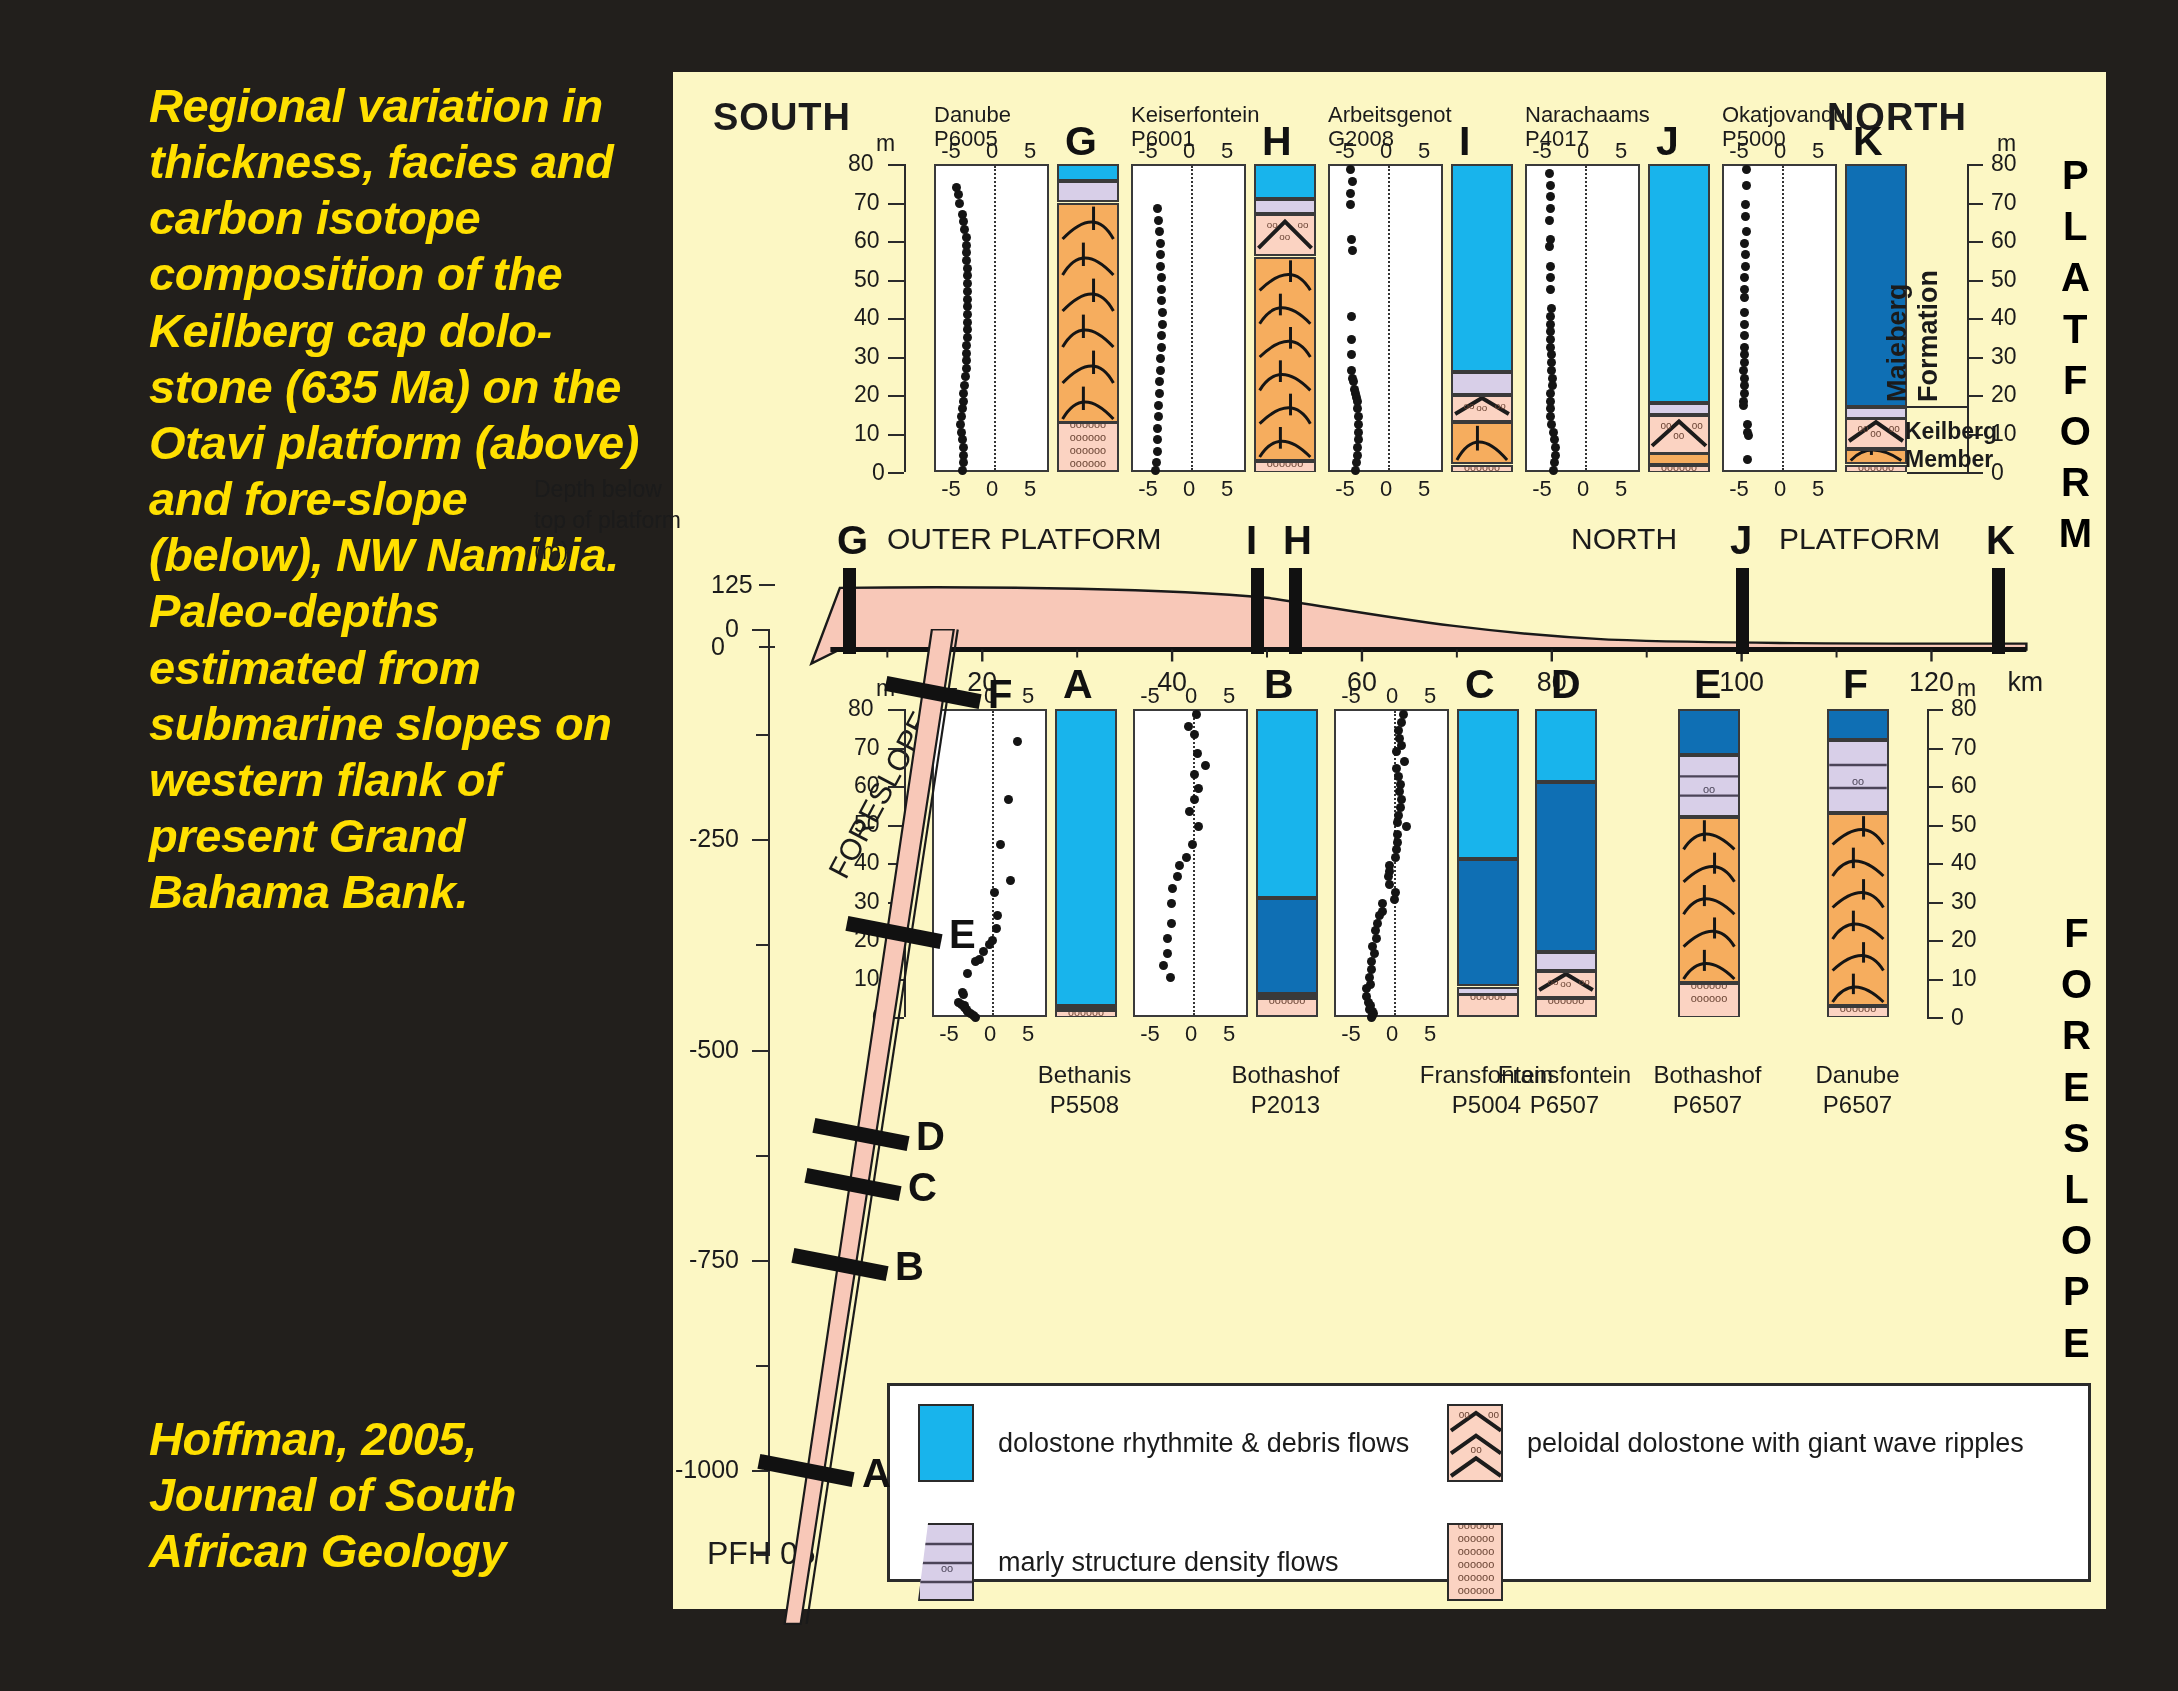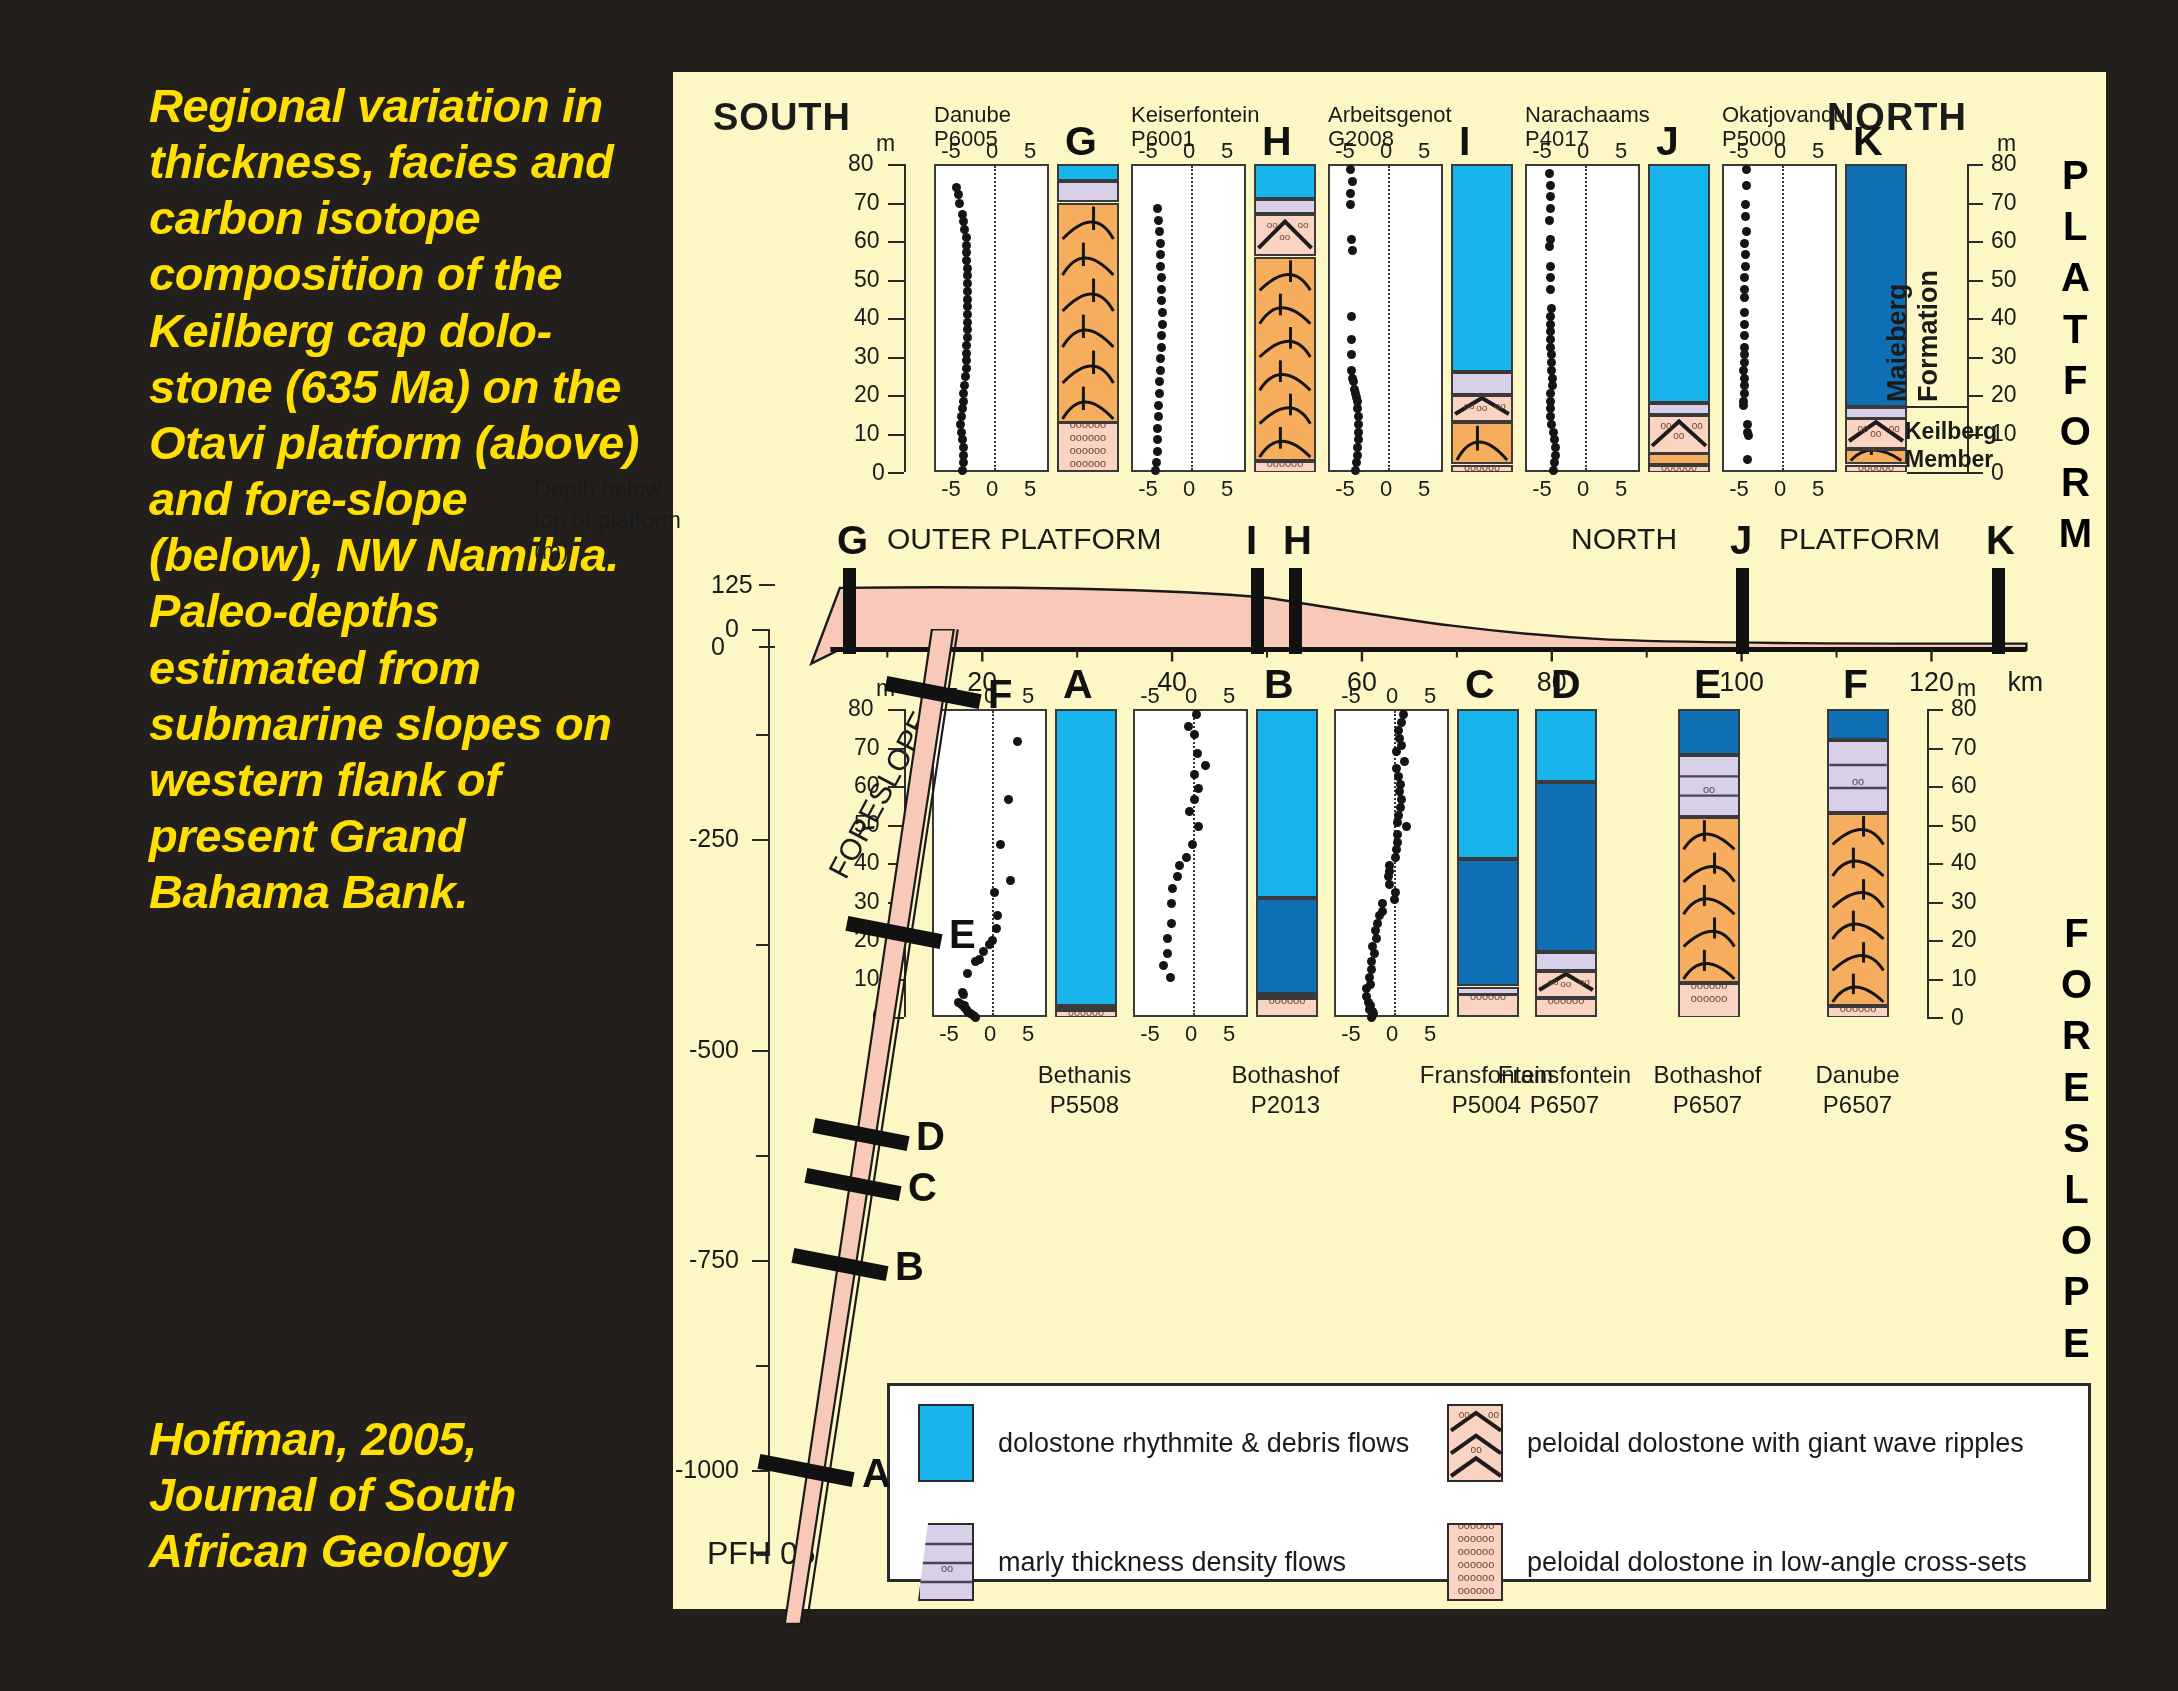--- a/index.html
+++ b/index.html
@@ -912,21 +912,21 @@
       </div>
       <div class="lg-item" style="left: 28px; top: 137px;">
         <div class="lg-sw " style="background: rgb(216, 207, 232); clip-path: polygon(18% 0px, 100% 0px, 100% 100%, 0px 100%);">
           <svg width="54" height="76" style="position:absolute;left:0;top:0" viewBox="0 0 54 76">
             <line x1="0" y1="19" x2="54" y2="19" stroke="#4b4458" stroke-width="2.4"></line>
             <line x1="0" y1="38" x2="54" y2="38" stroke="#4b4458" stroke-width="2.4"></line>
             <line x1="0" y1="57" x2="54" y2="57" stroke="#4b4458" stroke-width="2.4"></line>
             <text x="27" y="47.12" font-size="11" text-anchor="middle" fill="#4b4458" font-family="Liberation Sans, sans-serif">oo</text>
           </svg>
         </div>
-        <div class="lg-tx">marly thickness density flows</div>
+        <div class="lg-tx">marly structure density flows</div>
       </div>
       <div class="lg-item" style="left: 557px; top: 18px;">
         <div class="lg-sw " style="background: rgb(251, 211, 194);">
           <svg width="54" height="76" style="position:absolute;left:0;top:0" viewBox="0 0 54 76">
             <path d="M2 70 L27 52.266666666666666 L52 70" fill="none" stroke="#1c1c1c" stroke-width="4"></path>
             <path d="M2 47.33333333333333 L27 29.599999999999998 L52 47.33333333333333" fill="none" stroke="#1c1c1c" stroke-width="4"></path>
             <path d="M2 24.666666666666664 L27 6.933333333333334 L52 24.666666666666664" fill="none" stroke="#1c1c1c" stroke-width="4"></path>
             <text x="9.719999999999999" y="12" font-size="10" fill="#6b4535" font-family="Liberation Sans, sans-serif">oo</text>
             <text x="38.879999999999995" y="12" font-size="10" fill="#6b4535" font-family="Liberation Sans, sans-serif">oo</text>
             <text x="21.6" y="47.12" font-size="10" fill="#6b4535" font-family="Liberation Sans, sans-serif">oo</text>
@@ -938,21 +938,20 @@
         <div class="lg-sw " style="background: rgb(251, 211, 194);">
           <svg width="54" height="76" style="position:absolute;left:0;top:0" viewBox="0 0 54 76">
             <text x="27" y="4" font-size="11" text-anchor="middle" fill="#6b4535" font-family="Liberation Sans, sans-serif">oooooo</text>
             <text x="27" y="17" font-size="11" text-anchor="middle" fill="#6b4535" font-family="Liberation Sans, sans-serif">oooooo</text>
             <text x="27" y="30" font-size="11" text-anchor="middle" fill="#6b4535" font-family="Liberation Sans, sans-serif">oooooo</text>
             <text x="27" y="43" font-size="11" text-anchor="middle" fill="#6b4535" font-family="Liberation Sans, sans-serif">oooooo</text>
             <text x="27" y="56" font-size="11" text-anchor="middle" fill="#6b4535" font-family="Liberation Sans, sans-serif">oooooo</text>
             <text x="27" y="69" font-size="11" text-anchor="middle" fill="#6b4535" font-family="Liberation Sans, sans-serif">oooooo</text>
           </svg>
         </div>
-        <div class="lg-tx">peloidal dolostone in low-angle cross-sets</div>
       </div>
     </div>
 
   <div id="pfh">PFH 05</div>
 <div class="mruler" style="left: 159px; top: 92px; width: 90px; height: 308px;">
       <div class="spine" style="left: 72px;"></div>
       <div class="mu" style="left: 44px; top: -34px;">m</div>
       <div class="tk" style="top: 308px; left: 56px;"></div>
       <div class="tl" style="top: 295px; left: 40px;">0</div>
       <div class="tk" style="top: 270px; left: 56px;"></div>

